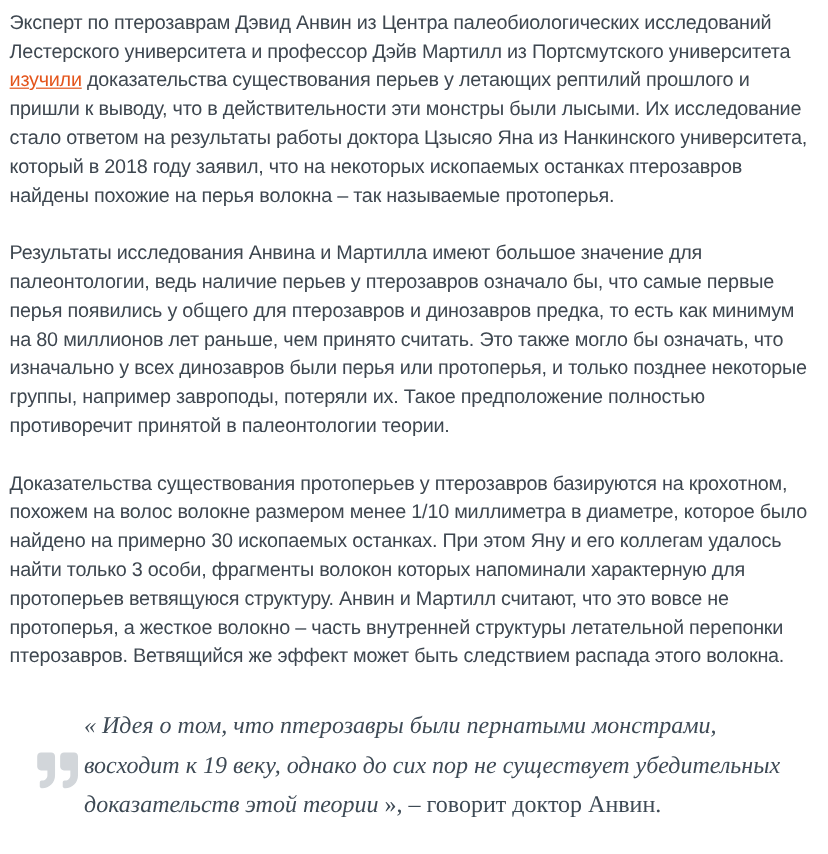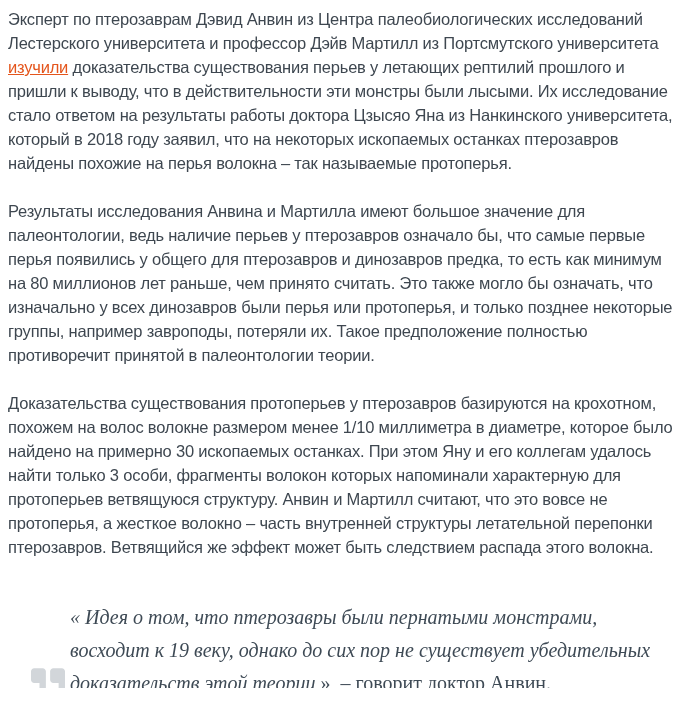--- a/index.html
+++ b/index.html
@@ -18,24 +18,24 @@
     line-height: 24px;
     letter-spacing: -0.2px;
     color: #3e4750;
   }
   .article a.inline-link {
     color: #e4551c;
     text-decoration: underline;
     cursor: pointer;
   }
   blockquote.quote-block {
-    margin: 42px 0 0 0;
+    margin: 30px 0 0 0;
     padding: 0;
     display: flex;
-    align-items: flex-end;
+    align-items: center;
   }
   .quote-icon-wrap {
     flex: 0 0 62px;
     padding-left: 21px;
     box-sizing: border-box;
     margin-top: 7px;
   }
   .quote-icon-wrap svg { display: block; }
   .quote-text {
     flex: 1;

